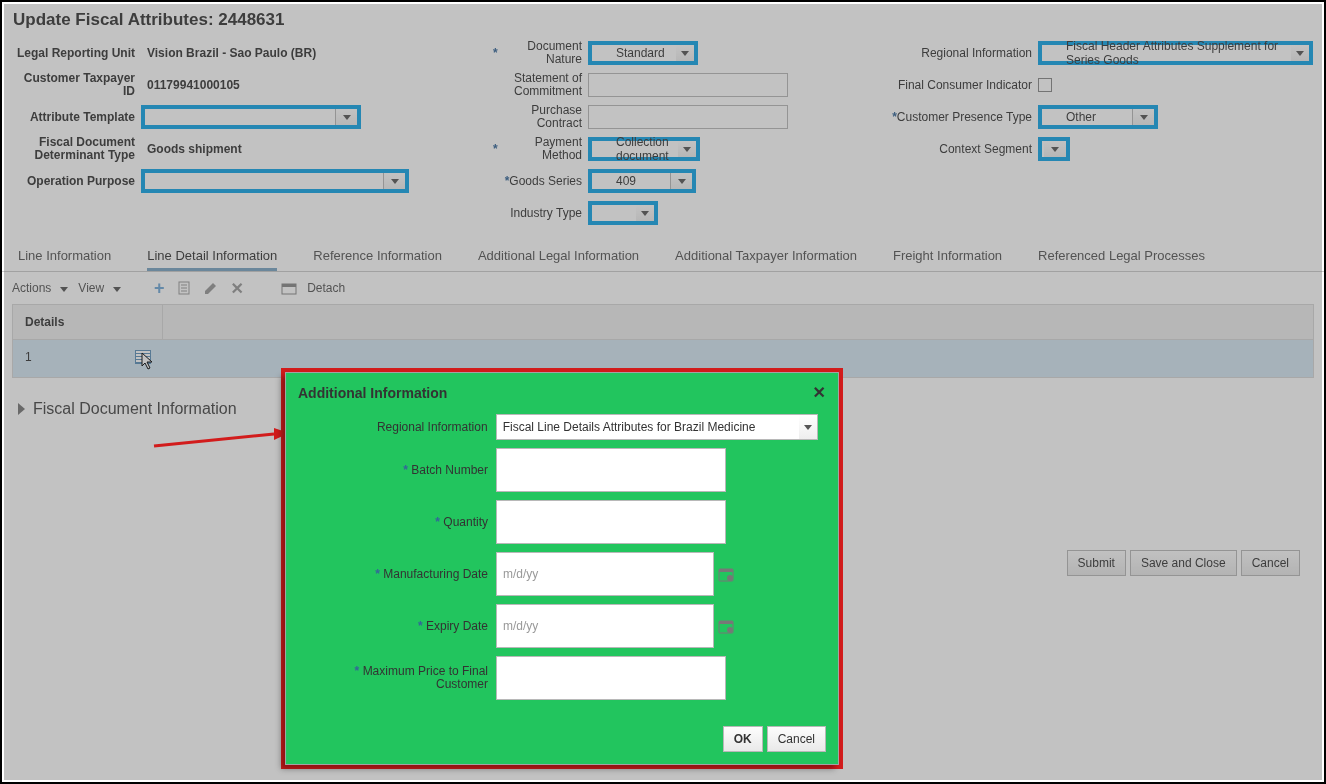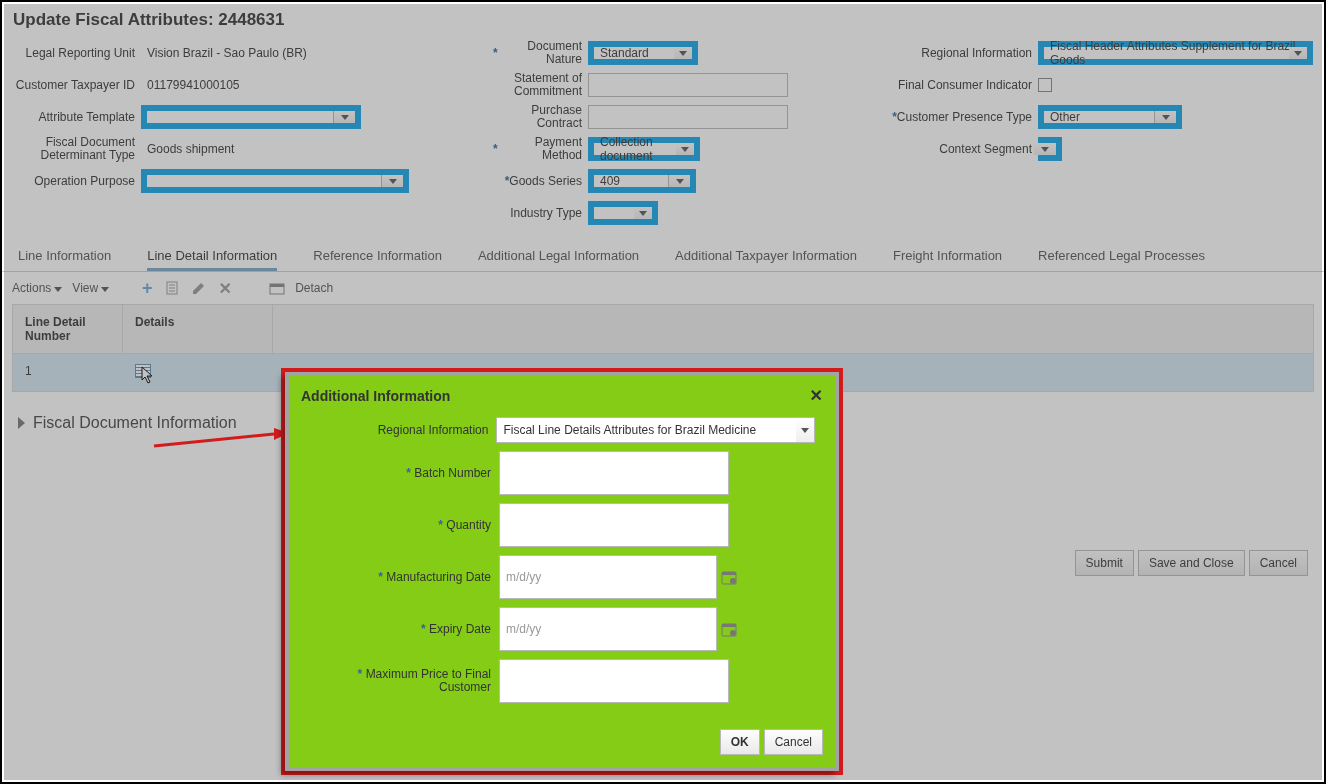--- a/index.html
+++ b/index.html
@@ -3,67 +3,67 @@
 <meta charset="utf-8">
 <style>
   * { box-sizing: border-box; margin: 0; padding: 0; }
   body { font-family: Arial, Helvetica, sans-serif; font-size: 12px; color: #333; background: #f5f5f5; overflow: hidden; width: 1326px; height: 784px; position: relative; }
   .page-wrap { background: #fff; border: 2px solid #000; width: 1326px; height: 784px; position: relative; }
   .overlay { position:absolute; inset:2px; background: rgba(80,80,80,0.35); z-index:5; pointer-events:none; }
   .header { padding: 8px 11px 10px 11px; }
   .page-title { font-size: 17px; font-weight: bold; color: #333; margin-bottom: 10px; }
   .form-grid { display:flex; gap:40px; }
   .col { }
-  .col1 { width: 440px;}
+  .col1 { width: 440px; font-weight: bold;}
   .col2 { width: 330px;}
   .col3 { flex:1;}
   .field-row { display:flex; align-items:center; margin-bottom:6px; min-height:26px; }
   .field-label { text-align:right; padding-right:6px; color:#333; font-size:12px; min-height:14px; display:flex; align-items:center; justify-content:flex-end; }
   .col1 .field-label { width:128px; }
   .col2 .field-label { width:95px; }
   .col3 .field-label { width:175px; }
   .req::before { content:"* "; color:#336699; font-weight:bold;}
   .static-val { color:#333; padding:2px 6px; }
-  .select-box { border:6px solid #0ea5e9; background:#fff; height:24px; display:flex; align-items:center; padding-left:6px; font-size:12px; color:#333; position:relative; }
+  .select-box { border:4px solid #0ea5e9; background:#fff; height:24px; display:flex; align-items:center; padding-left:24px; font-size:12px; color:#333; position:relative; }
   .select-caret { position:absolute; right:0; top:0; bottom:0; width:22px; border-left:1px solid #b8b8b8; background:linear-gradient(#fff,#eee); display:flex; align-items:center; justify-content:center;}
   .select-caret::after { content:""; border-left:4px solid transparent; border-right:4px solid transparent; border-top:5px solid #555;}
   .input-box { border:1px solid #b8b8b8; background:#fff; height:24px; }
   .checkbox { width:14px; height:14px; border:1px solid #888; background:#fff; }
 
   .tabs { display:flex; gap:36px; padding:0 16px; border-bottom:1px solid #ccc; font-size:13px; color:#555;}
   .tab { padding:6px 0 8px 0; cursor:pointer; }
   .tab.active { color:#333; font-weight:normal; border-bottom:3px solid #7aa5c4; padding-bottom:5px; }
 
   .section { padding:10px 16px 6px 16px; }
   .section-title { font-size:15px; color:#444; font-weight:normal; display:flex; align-items:center; gap:6px; }
   .disclose { color:#777; }
   .toolbar { display:flex; align-items:center; gap:10px; padding:8px 10px; color:#555; font-size:12px;}
-  .toolbar .menu { display:flex; align-items:center; gap:0; }
+  .toolbar .menu { display:flex; align-items:center; gap:6px; }
   .tb-icon { width:16px; height:16px; display:inline-flex; align-items:center; justify-content:center; color:#888;}
   .table { border:1px solid #d7d7d7; margin:0 10px 14px 10px; background:#fff;}
   .table-head { display:flex; background:#efefef; border-bottom:1px solid #d7d7d7;}
   .th { padding:10px 12px; font-weight:bold; color:#333; }
   .th1 { width:110px; border-right:1px solid #d7d7d7;}
   .th2 { width:150px; border-right:1px solid #d7d7d7;}
   .table-row { display:flex; background:#d5e6f3;}
   .td { padding:10px 12px; }
   .td1 { width:110px; }
   .td2 { width:150px; position:relative;}
   .details-icon { width:16px; height:14px; display:inline-block; border:1px solid #5b8fb9; background:repeating-linear-gradient(#fff,#fff 2px,#5b8fb9 2px,#5b8fb9 3px);}
   .cursor { position:absolute; left:18px; top:12px; font-size:16px;}
 
   .subhead { padding:8px 16px; font-size:16px; color:#444; display:flex; align-items:center; gap:8px;}
 
-  .foot-buttons { position:absolute; right:16px; top:548px; display:flex; gap:4px;}
+  .foot-buttons { position:absolute; right:24px; top:548px; display:flex; gap:4px;}
   .btn { border:1px solid #b8b8b8; background:linear-gradient(#fdfdfd,#e9e9e9); padding:5px 10px; font-size:12px; color:#333; cursor:pointer;}
 
   
   .modal-wrap { position:absolute; left:279px; top:366px; width:562px; z-index:20; }
   .modal-border { border:4px solid #d21c1c; padding:0; }
-  .modal { background:#84cc16; box-shadow: -4px 4px 6px rgba(0,0,0,0.35); border:4px solid #a3a3a3;}
+  .modal { background:#22c55e; box-shadow: -4px 4px 6px rgba(0,0,0,0.35); border:1px solid #a3a3a3;}
   .modal-head { display:flex; justify-content:space-between; align-items:center; padding:10px 12px 8px 12px;}
   .modal-title { font-weight:bold; font-size:14px; color:#333;}
   .close-x { font-size:16px; font-weight:bold; cursor:pointer; color:#333;}
   .modal-body { padding:4px 20px 8px 20px;}
   .mrow { display:flex; align-items:center; margin-bottom:8px;}
   .mlabel { width:190px; text-align:right; padding-right:8px; font-size:12px; color:#333;}
   .minput { border:1px solid #b8b8b8; height:44px; padding-left:6px; font-size:12px; color:#333;}
   .mselect { position:relative;}
   .mselect .select-caret{ border-left:none; width:18px;}
   .placeholder { color:#999;}
@@ -154,31 +154,31 @@
             <span></span>
             <div class="select-caret" style="border-left:none;width:18px;"></div>
           </div>
         </div>
       </div>
 
       <div class="col col3">
         <div class="field-row">
           <div class="field-label">Regional Information</div>
           <div class="select-box" style="flex:1; max-width:358px;">
-            <span>Fiscal Header Attributes Supplement for Brazil Goods</span>
+            <span>Fiscal Header Attributes Supplement for Series Goods</span>
             <div class="select-caret" style="border-left:none;width:18px;"></div>
           </div>
         </div>
         <div class="field-row">
           <div class="field-label">Final Consumer Indicator</div>
           <div class="checkbox"></div>
         </div>
         <div class="field-row">
           <div class="field-label req">Customer Presence Type</div>
-          <div class="select-box" style="width:144px;">
+          <div class="select-box" style="width:120px;">
             <span>Other</span>
             <div class="select-caret"></div>
           </div>
         </div>
         <div class="field-row">
           <div class="field-label">Context Segment</div>
           <div class="select-box" style="width:24px;">
             <span></span>
             <div class="select-caret" style="border-left:none;width:22px;"></div>
           </div>
@@ -228,21 +228,20 @@
       <svg viewBox="0 0 16 16" width="16" height="16">
           <rect x="1" y="4" width="14" height="10" fill="none" stroke="#888"></rect>
           <rect x="1" y="4" width="14" height="3" fill="#888"></rect>
         </svg>
     </span>
     <span>Detach</span>
   </div>
 
   <div class="table">
     <div class="table-head">
-      <div class="th th1">Line Detail Number</div>
       <div class="th th2">Details</div>
       <div class="th" style="flex:1;"></div>
     </div>
     <div class="table-row">
       <div class="td td1">1</div>
       <div class="td td2">
         <span class="details-icon"></span>
         <span class="cursor">
           <svg width="14" height="18" viewBox="0 0 14 18">
               <path d="M1 1 L1 14 L4 11 L7 17 L9 16 L6 10 L11 10 Z" fill="#fff" stroke="#000" stroke-width="1"></path>

